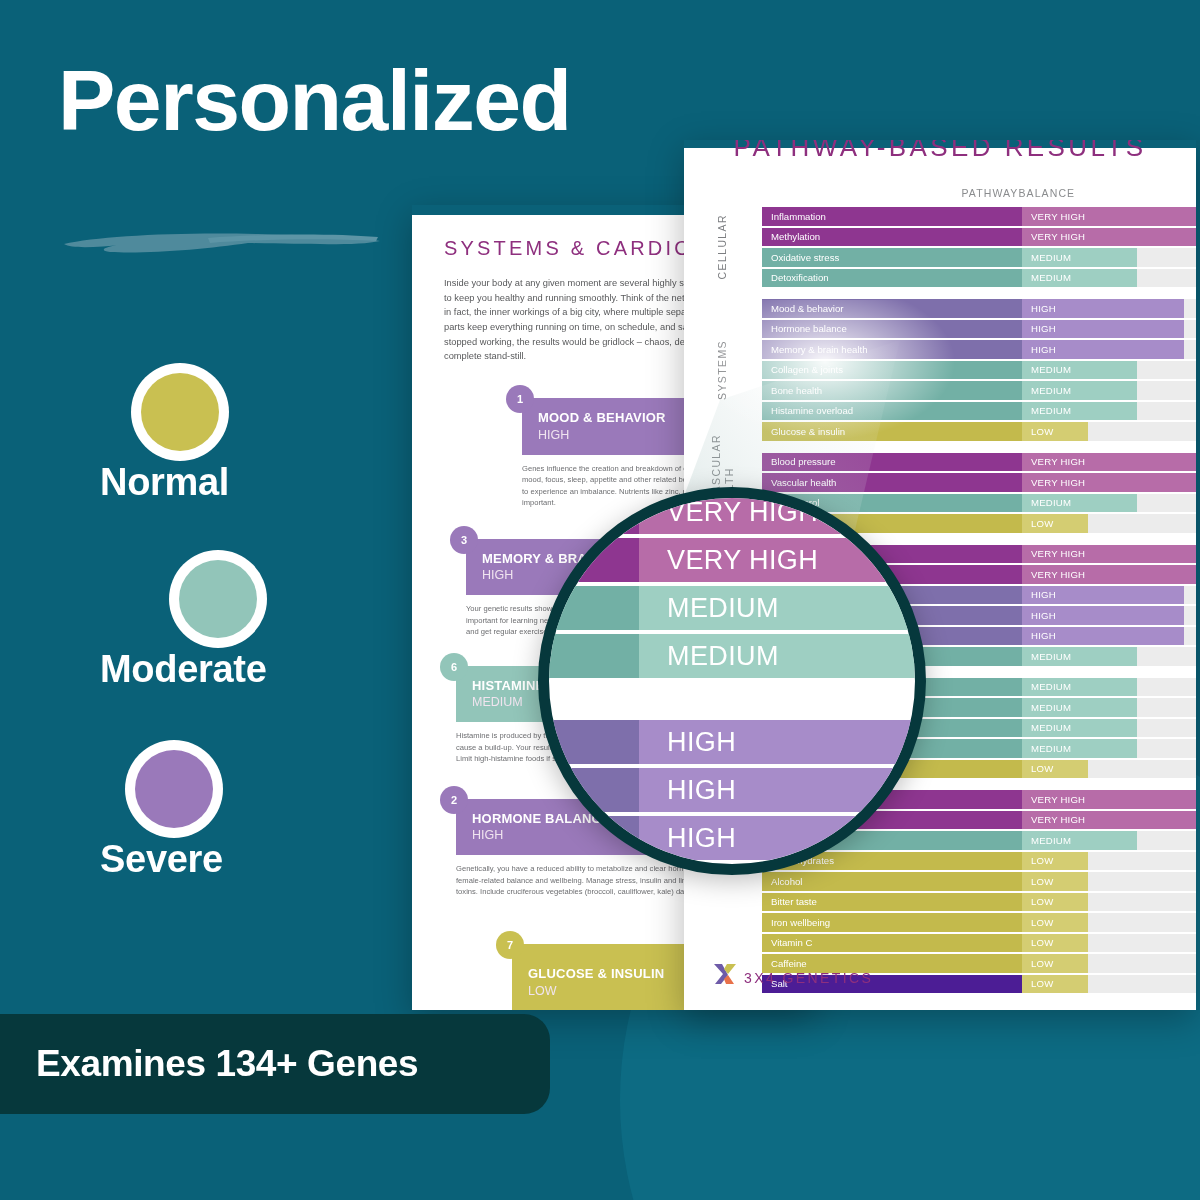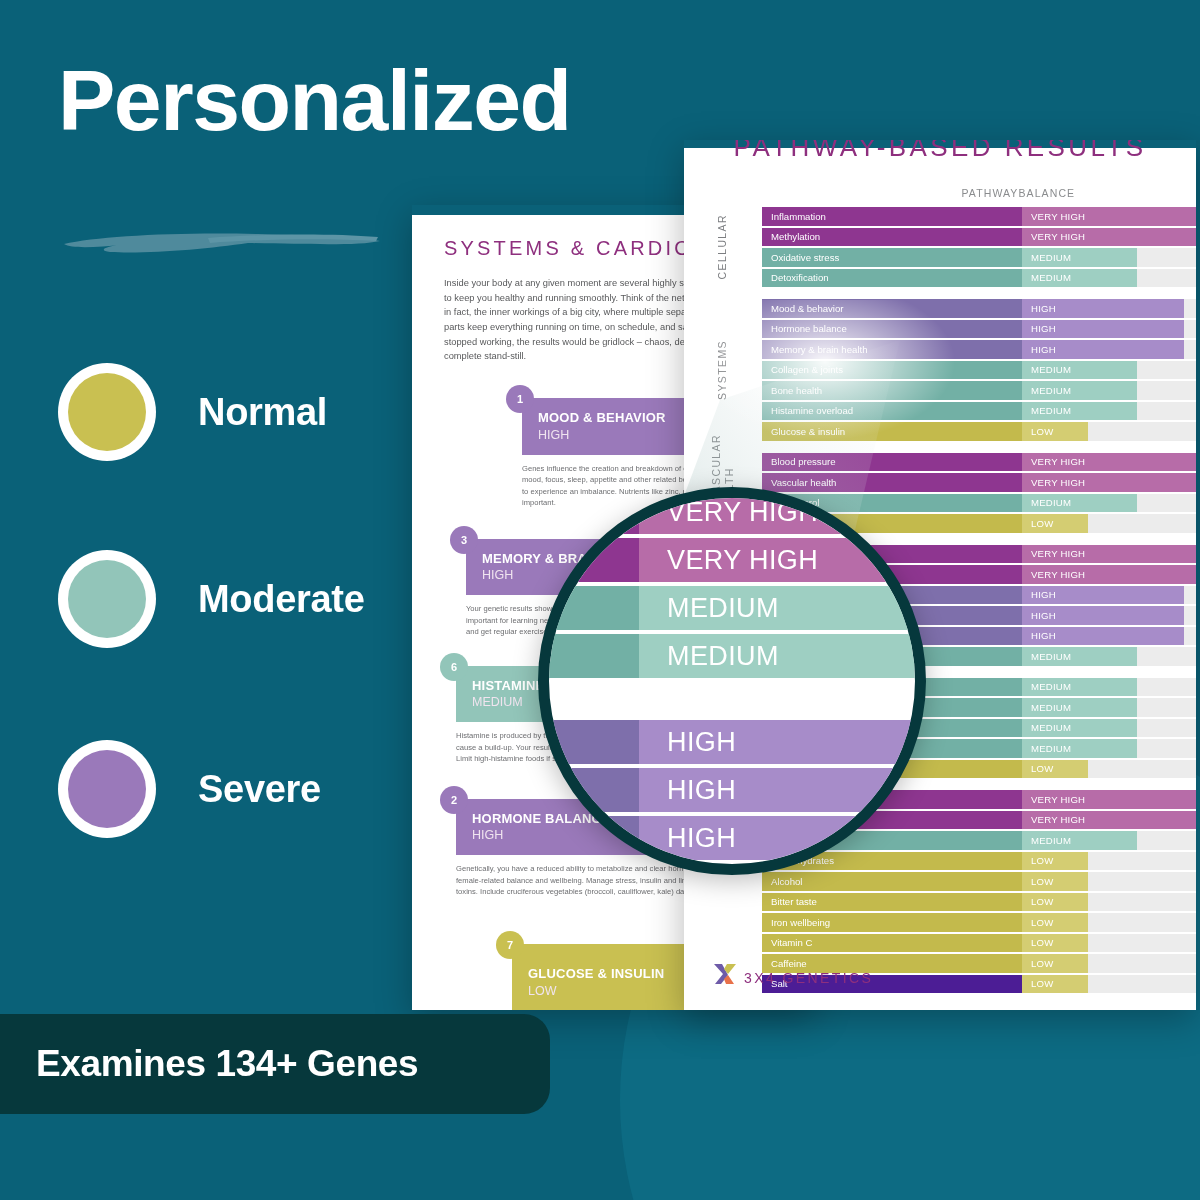--- a/index.html
+++ b/index.html
@@ -45,22 +45,23 @@
     left: 58px; top: 228px;
     width: 328px; height: 30px;
     z-index: 29;
   }
 
   
   .legend-row {
     position: absolute;
     left: 58px;
     display: flex;
-    align-items: center;
+    align-items: flex-end;
     z-index: 30;
+    flex-direction: column;
   }
   .legend-ring {
     width: 98px; height: 98px;
     border-radius: 50%;
     background: #ffffff;
     display: flex;
     align-items: center;
     justify-content: center;
     flex: none;
   }

